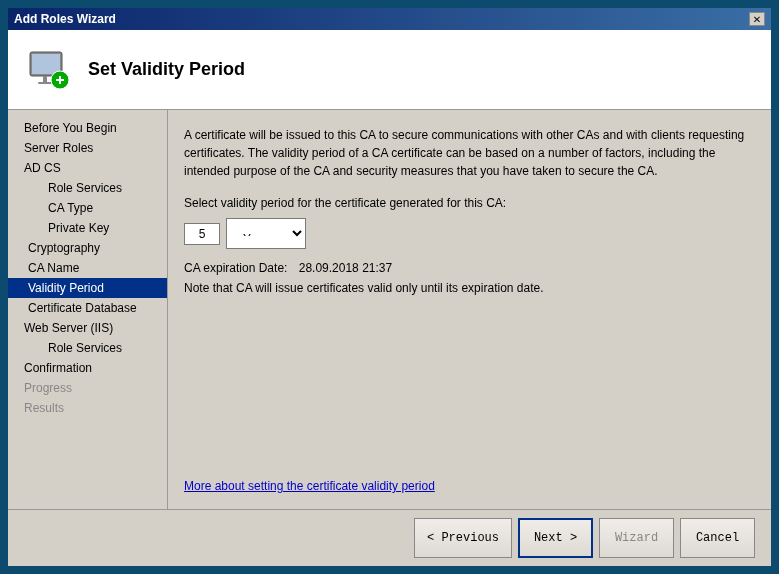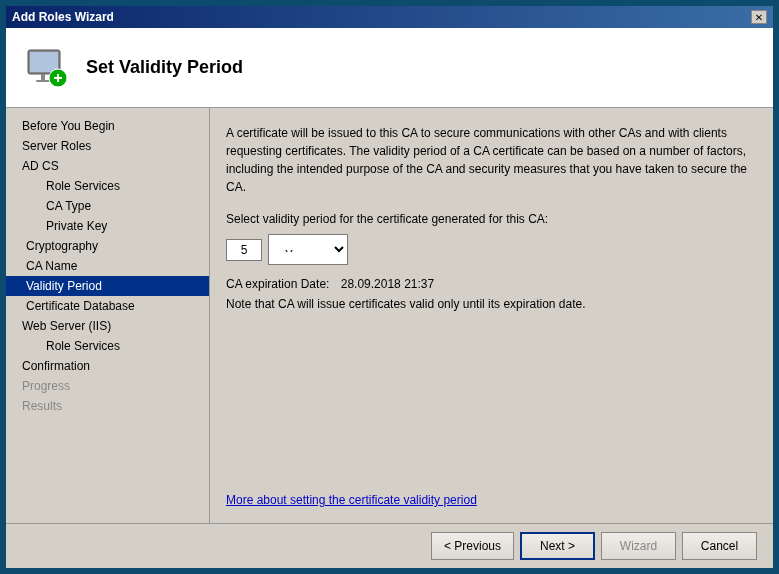--- a/index.html
+++ b/index.html
@@ -7,21 +7,21 @@
       font-family: 'Segoe UI', Tahoma, sans-serif;
       font-size: 12px;
       background: #d4d0c8;
       width: 779px;
       height: 574px;
       overflow: hidden;
     }
     .window {
       width: 779px;
       height: 574px;
-      border: 6px solid #0c4a6e;
+      border: 8px solid #0c4a6e;
       display: flex;
       flex-direction: column;
     }
     .title-bar {
       background: linear-gradient(to right, #0a246a, #3a6ea5);
       color: white;
       padding: 4px 6px;
       display: flex;
       align-items: center;
       justify-content: space-between;
@@ -70,21 +70,21 @@
       font-size: 18px;
       font-weight: bold;
       color: #000;
     }
     .content-area {
       flex: 1;
       display: flex;
       background: #d4d0c8;
     }
     .sidebar {
-      width: 204px;
+      width: 160px;
       background: #d4d0c8;
       padding: 8px 0;
       border-right: 1px solid #999;
     }
     .sidebar-item {
       padding: 3px 16px;
       font-size: 12px;
       color: #000;
       cursor: pointer;
     }
@@ -166,27 +166,27 @@
       background: #d4d0c8;
       border-top: 1px solid #999;
       padding: 8px 16px;
       display: flex;
       justify-content: flex-end;
       gap: 6px;
       align-items: center;
     }
     .btn {
       min-width: 75px;
-      height: 28px;
+      height: 40px;
       padding: 4px 12px;
       font-size: 12px;
       border: 1px solid #888;
       background: linear-gradient(to bottom, #f0ede8, #ddd9d3);
       cursor: pointer;
-      font-family: Liberation Sans, sans-serif;
+      font-family: Liberation Mono, monospace;
     }
     .btn.active {
       border: 2px solid #003087;
     }
     .btn.disabled {
       color: #888;
       cursor: default;
     }
   </style>
 </head>

